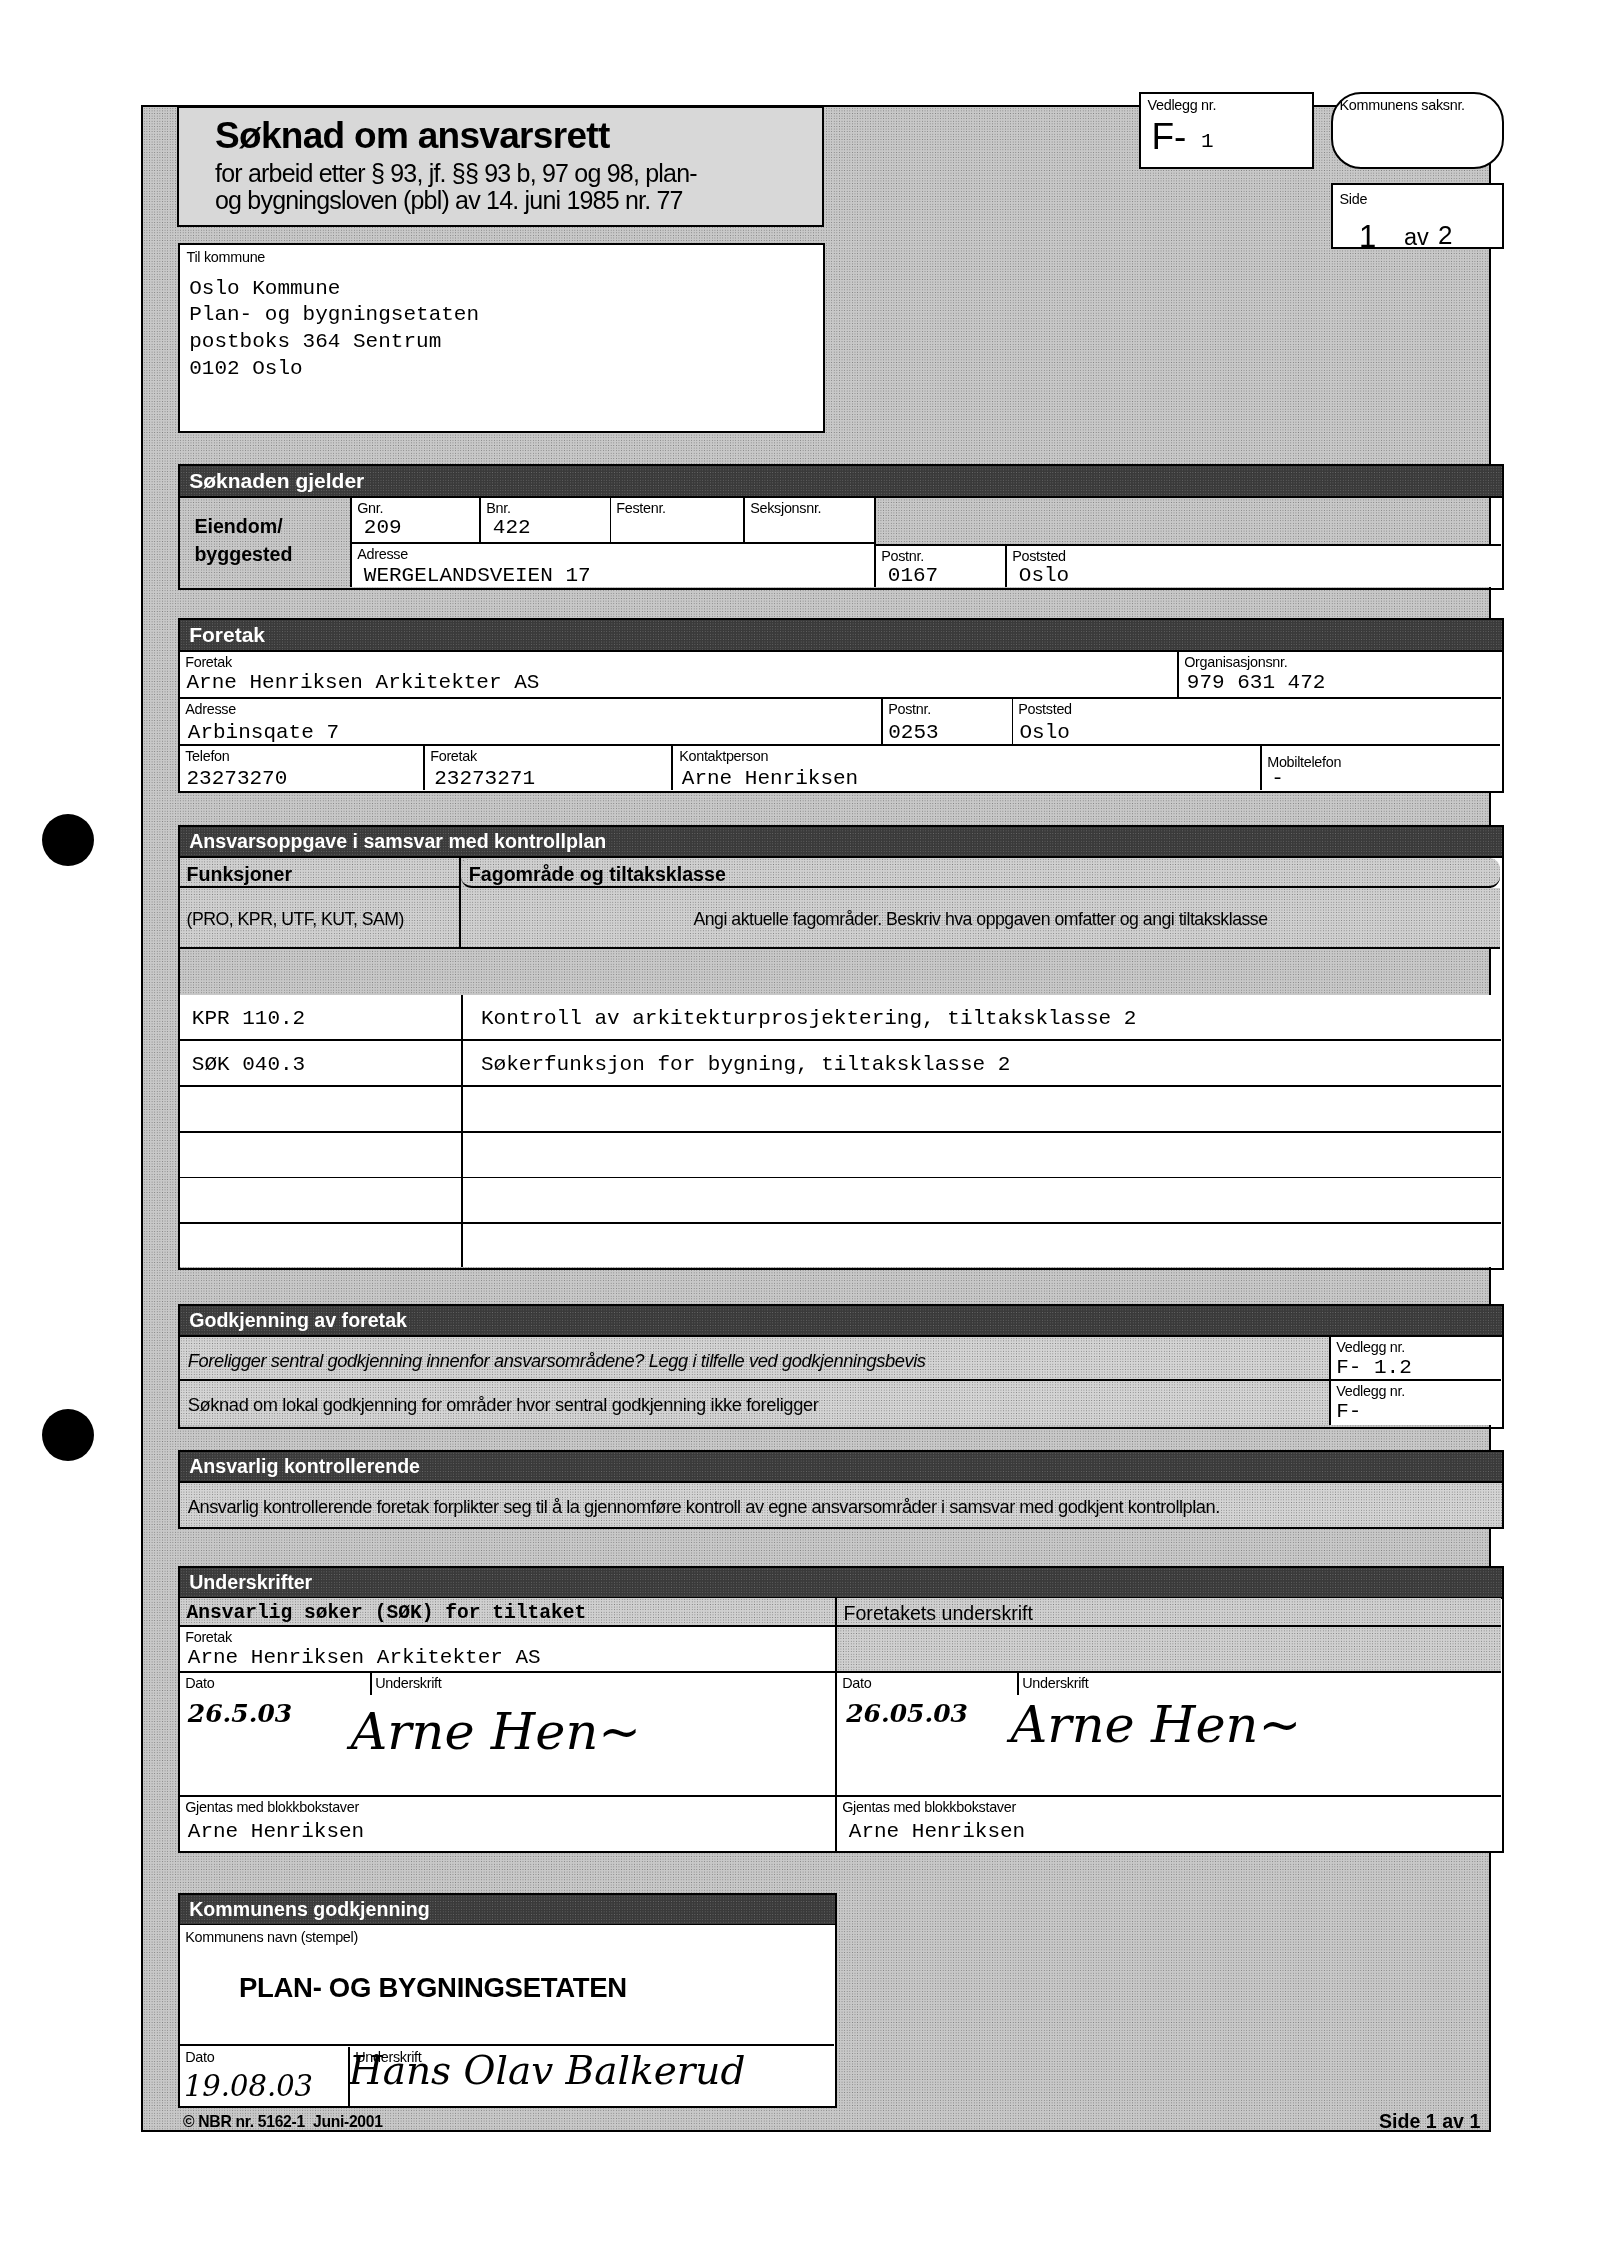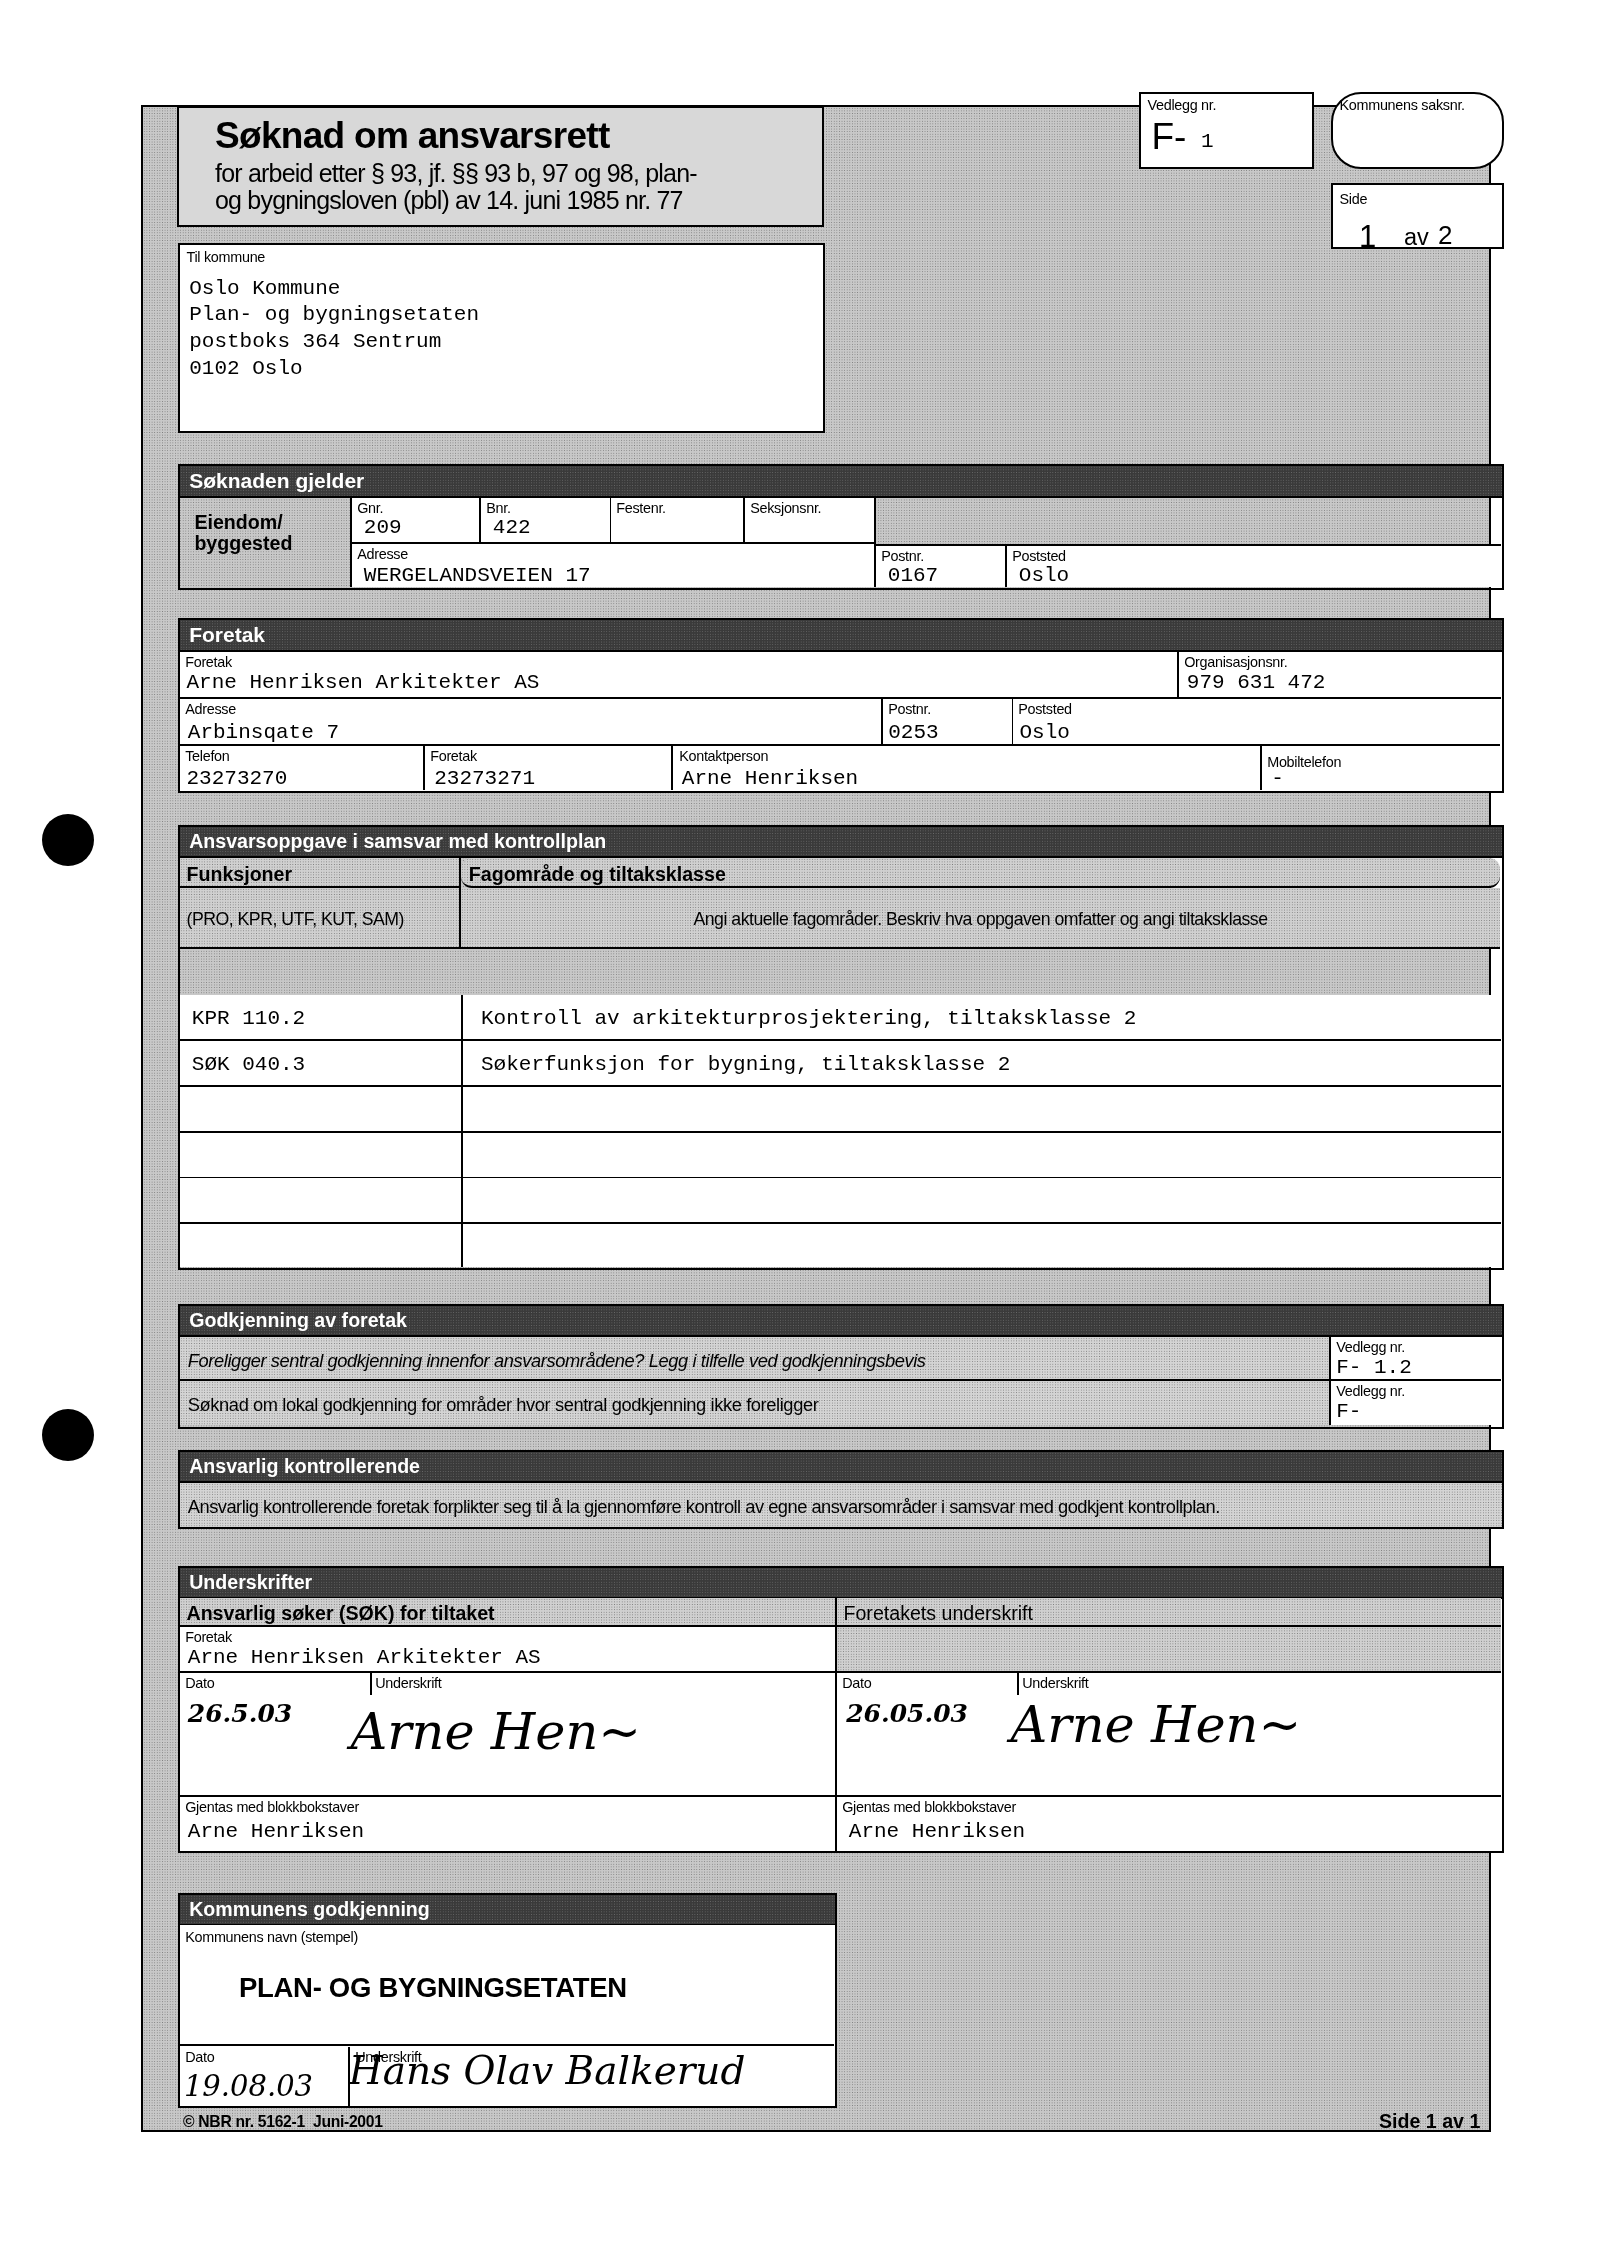--- a/index.html
+++ b/index.html
@@ -66,21 +66,21 @@
 <div class="abs box" style="left:178px; top:243px; width:647px; height:190px;">
   <div class="lbl" style="position:absolute; left:6.5px; top:5.2px;">Til kommune</div>
   <div class="val" style="position:absolute; left:9.2px; top:33px;">Oslo Kommune</div>
   <div class="val" style="position:absolute; left:9.2px; top:59px;">Plan- og bygningsetaten</div>
   <div class="val" style="position:absolute; left:9.2px; top:86px;">postboks 364 Sentrum</div>
   <div class="val" style="position:absolute; left:9.2px; top:113px;">0102 Oslo</div>
 </div>
 
 <div class="abs sec-head dither-dark" style="left:178px; top:464px; width:1326px; height:34px;">Søknaden gjelder</div>
 <div class="abs" style="left:178px; top:498px; width:1326px; height:92px; border:2.6px solid #000; border-top:none;">
-  <div style="position:absolute; left:14.4px; top:14.4px; width:118px; font-size:19.6px; font-weight:bold; line-height:21px;">Eiendom/ byggested</div>
+  <div style="position:absolute; left:14.4px; top:14.4px; width:118px; font-size:19.6px; font-weight:bold; line-height:28px;">Eiendom/ byggested</div>
   <div class="cell" style="left:170px; top:0; width:131px; height:46px; border-left:2px solid #000;">
     <div class="lbl">Gnr.</div>
     <div class="val">209</div>
   </div>
   <div class="cell" style="left:301px; top:0; width:131px; height:46px;">
     <div class="lbl">Bnr.</div>
     <div class="val">422</div>
   </div>
   <div class="cell" style="left:431px; top:0; width:134px; height:46px;">
     <div class="lbl">Festenr.</div>
@@ -210,21 +210,21 @@
 </div>
 
 <div class="abs sec-head dither-dark" style="left:178px; top:1450px; width:1326px; height:33px; font-size:19.6px;">Ansvarlig kontrollerende</div>
 <div class="abs dither" style="left:178px; top:1483px; width:1326px; height:46px; border:2.6px solid #000; border-top:none; background-color:#d4d4d4;">
   <span style="position:absolute; left:7.8px; top:13px; font-size:18.3px; letter-spacing:-0.5px;">Ansvarlig kontrollerende foretak forplikter seg til å la gjennomføre kontroll av egne ansvarsområder i samsvar med godkjent kontrollplan.</span>
 </div>
 
 <div class="abs sec-head dither-dark" style="left:178px; top:1566px; width:1326px; height:33px; font-size:19.6px;">Underskrifter</div>
 <div class="abs" style="left:178px; top:1598px; width:1326px; height:255px; border:2.6px solid #000; border-top:none;">
 
-  <div class="abs dither" style="left:0; top:0; width:657px; height:29px; border-right:2px solid #000; border-bottom:2.6px solid #000; background-color:#d0d0d0;">
+  <div class="abs dither" style="left:0; top:0; width:657px; height:29px; border-right:2px solid #000; border-bottom:2.6px solid #000; background-color:#d0d0d0;font-family:Liberation Mono, monospace;">
     <span style="position:absolute; left:6.5px; top:3.9px; font-size:19.6px; font-weight:bold;">Ansvarlig søker (SØK) for tiltaket</span>
   </div>
   <div class="cell" style="left:0; top:29px; width:657px; height:46px;">
     <div class="lbl">Foretak</div>
     <div class="val" style="left:7.8px; bottom:2.6px;">Arne Henriksen Arkitekter AS</div>
   </div>
   <div class="cell" style="left:0; top:75px; width:190px; height:124px; border-right:none;">
     <div class="lbl">Dato</div>
     <div class="hand" style="left:7.8px; top:26px;">26.5.03</div>
   </div>

